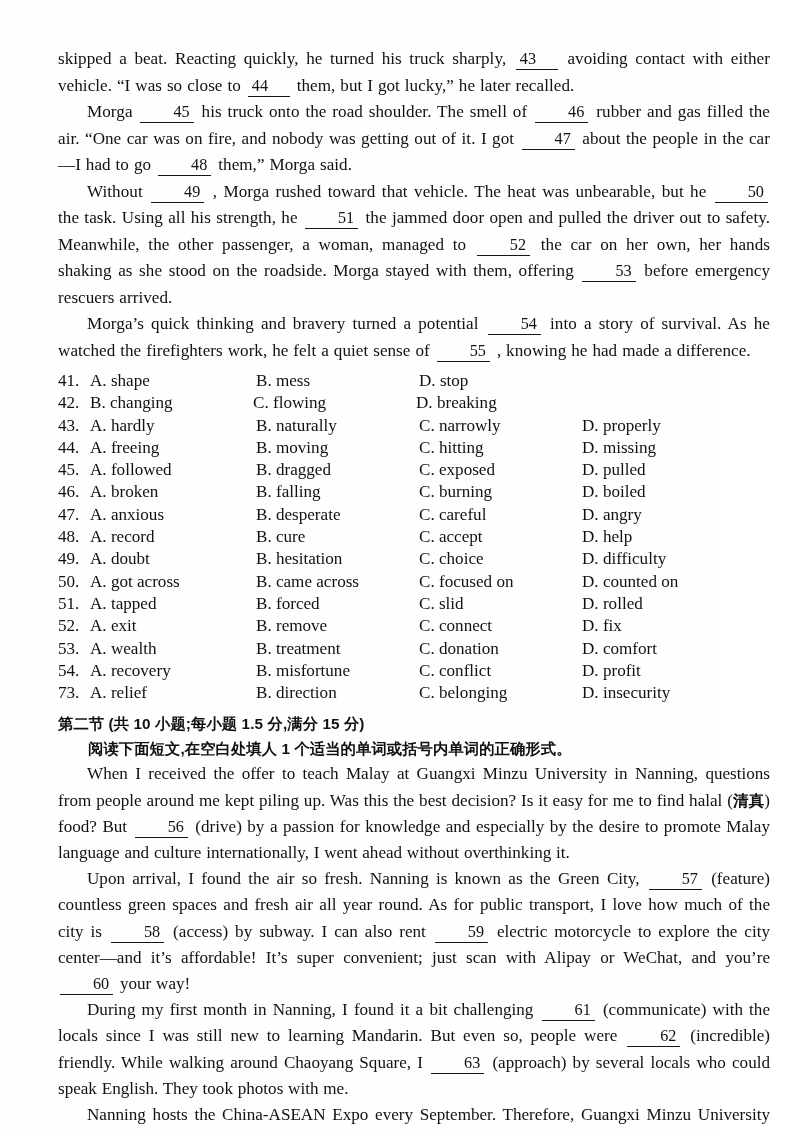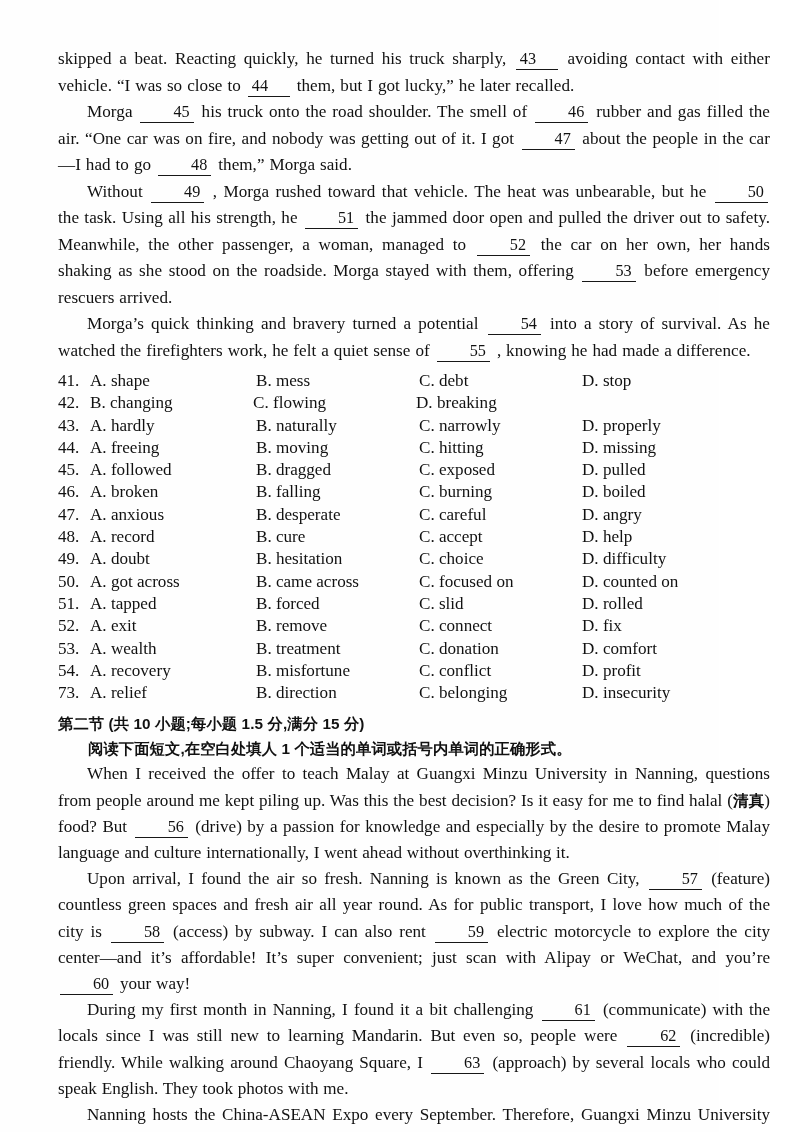--- a/index.html
+++ b/index.html
@@ -113,21 +113,20 @@
         <p class="para indent">Morga <span class="blank">45</span> his truck onto the road shoulder. The smell of <span class="blank">46</span> rubber and gas filled the air. “One car was on fire, and nobody was getting out of it. I got <span class="blank">47</span> about the people in the car—I had to go <span class="blank">48</span> them,” Morga said.</p>
         <p class="para indent">Without <span class="blank">49</span> , Morga rushed toward that vehicle. The heat was unbearable, but he <span class="blank">50</span> the task. Using all his strength, he <span class="blank">51</span> the jammed door open and pulled the driver out to safety. Meanwhile, the other passenger, a woman, managed to <span class="blank">52</span> the car on her own, her hands shaking as she stood on the roadside. Morga stayed with them, offering <span class="blank">53</span> before emergency rescuers arrived.</p>
         <p class="para indent">Morga’s quick thinking and bravery turned a potential <span class="blank">54</span> into a story of survival. As he watched the firefighters work, he felt a quiet sense of <span class="blank">55</span> , knowing he had made a difference.</p>
       </div>
 
     <div class="options" id="options-area">
         <div class="opt-row">
           <span class="opt-num">41.</span>
           <span class="opt-cell a">A. shape</span>
           <span class="opt-cell">B. mess</span>
-          <span class="opt-cell">C. debt</span>
           <span class="opt-cell">D. stop</span>
         </div>
         <div class="opt-row">
           <span class="opt-num">42.</span>
           <span class="opt-cell">B. changing</span>
           <span class="opt-cell">C. flowing</span>
           <span class="opt-cell">D. breaking</span>
         </div>
         <div class="opt-row">
           <span class="opt-num">43.</span>

